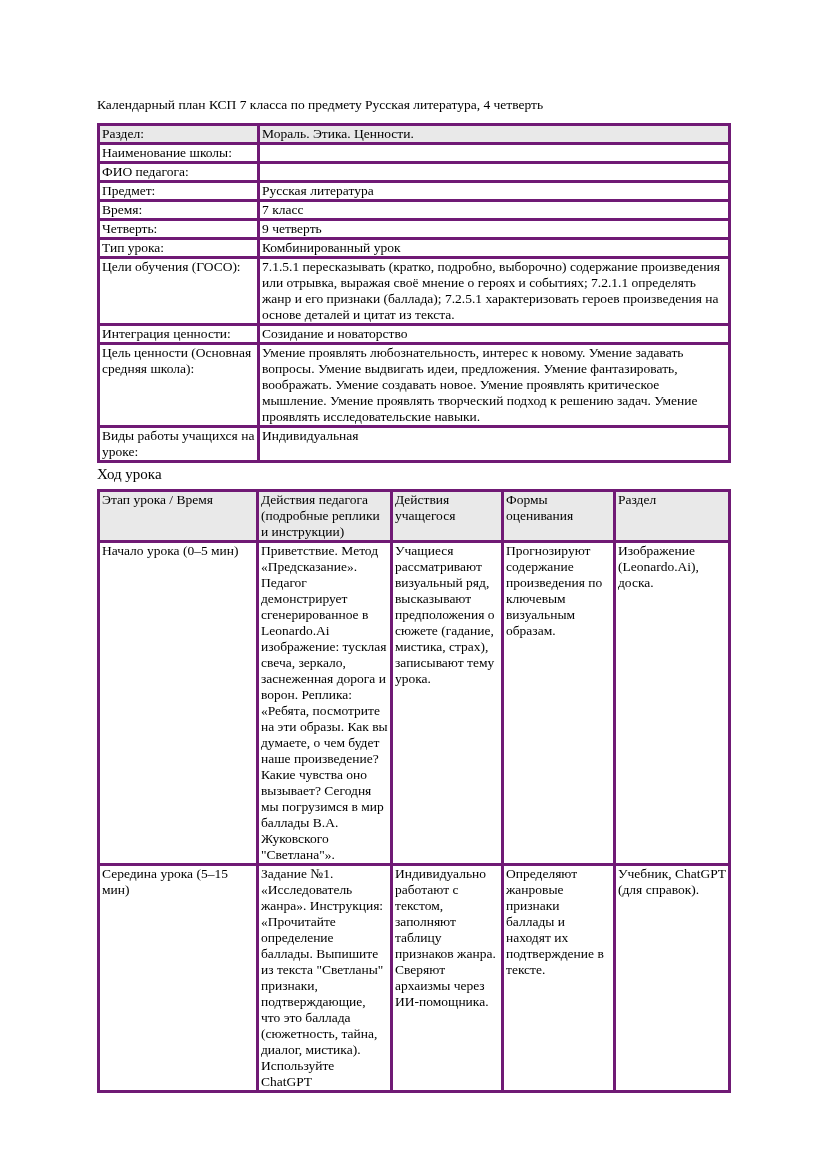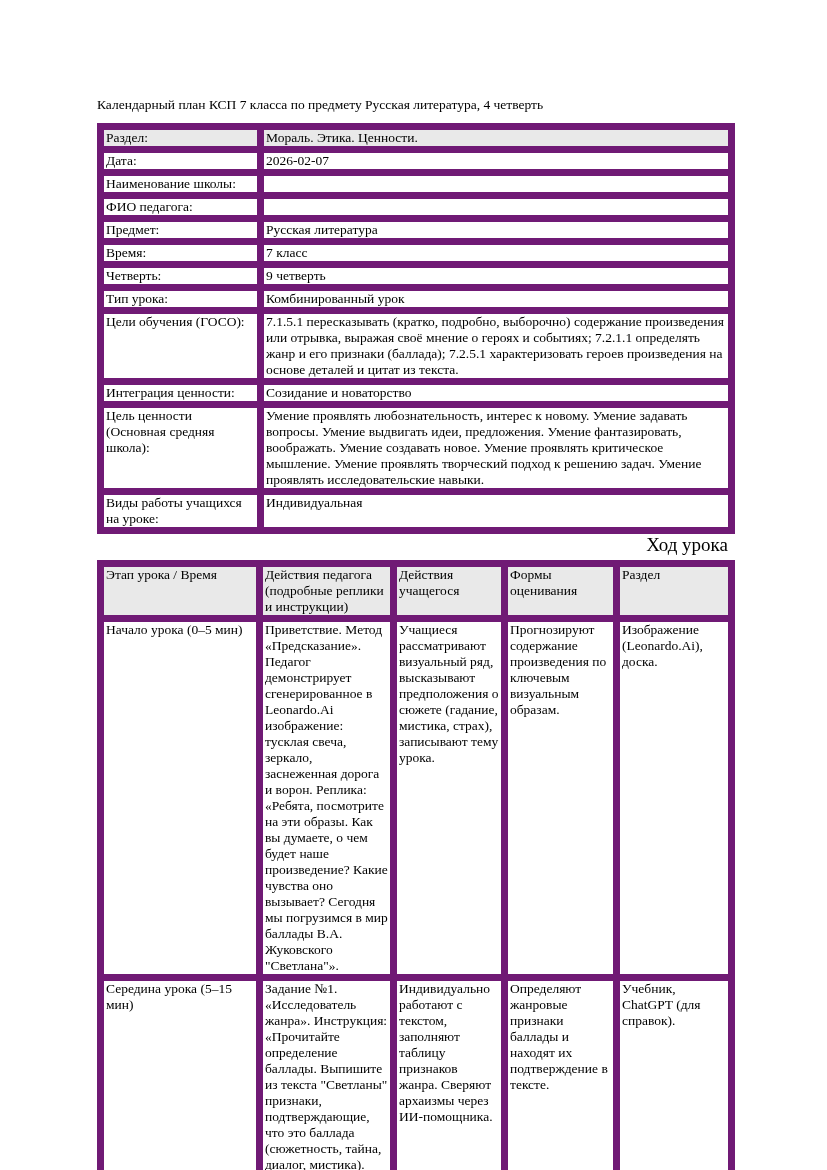--- a/index.html
+++ b/index.html
@@ -26,62 +26,57 @@
     margin: 0 0 10px 0;
     font-size: 13.5px;
     line-height: 16px;
   }
   table {
     border-collapse: collapse;
     table-layout: fixed;
     width: 631px;
   }
   td, th {
-    border: 7px solid #701a75;
+    border: 3px solid #701a75;
     padding: 0 2px;
     vertical-align: top;
     text-align: left;
     font-weight: normal;
     font-size: 13.5px;
     line-height: 16px;
     overflow: hidden;
     word-wrap: break-word;
   }
   tr.shaded td, tr.shaded th {
     background: #e9e9e9;
   }
   .section-heading {
     margin: 3px 0 7px 0;
-    font-size: 19px;
+    font-size: 15px;
     line-height: 16px;
-    text-align: right;
   }
   .info-table { margin-bottom: 0; }
   .lesson-table td, .lesson-table th { vertical-align: top; }
 </style>
 </head>
 <body>
 
 <div class="page">
 
   <p class="doc-title">Календарный план КСП 7 класса по предмету Русская литература, 4 четверть</p>
 
   <table class="info-table">
     <colgroup>
         <col style="width:160px">
         <col style="width:471px">
       </colgroup>
     <tbody>
       <tr class="shaded">
         <td>Раздел:</td>
         <td>Мораль. Этика. Ценности.</td>
-      </tr>
-      <tr>
-        <td>Дата:</td>
-        <td>2026-02-07</td>
       </tr>
       <tr>
         <td>Наименование школы:</td>
         <td></td>
       </tr>
       <tr>
         <td>ФИО педагога:</td>
         <td></td>
       </tr>
       <tr>

